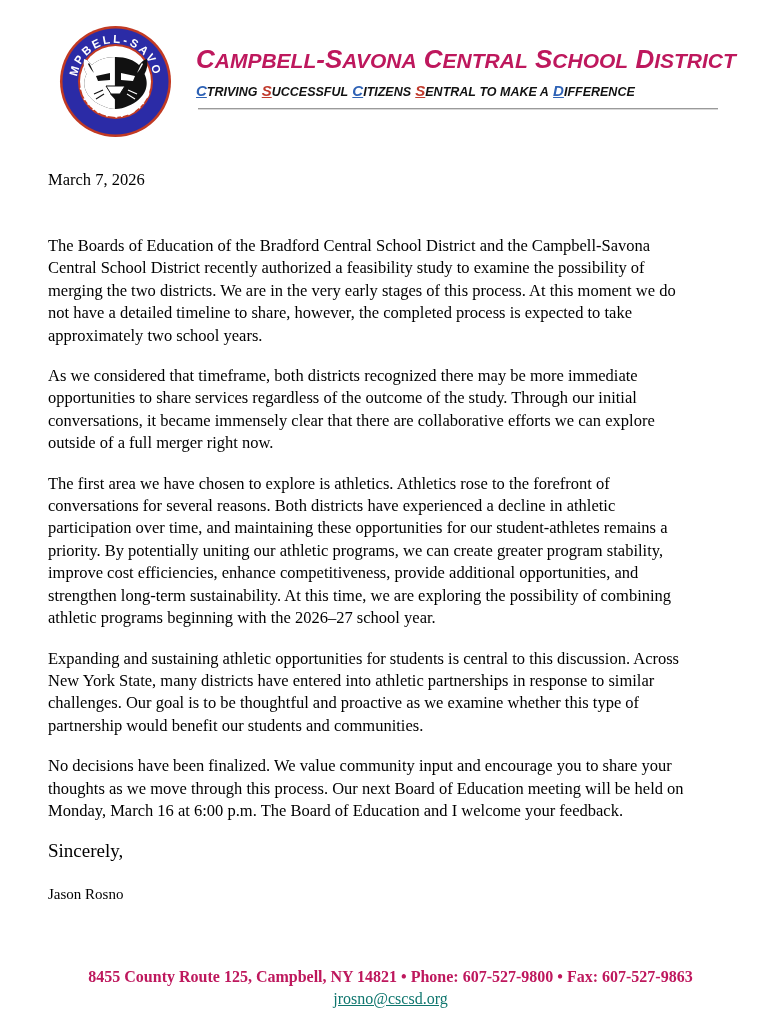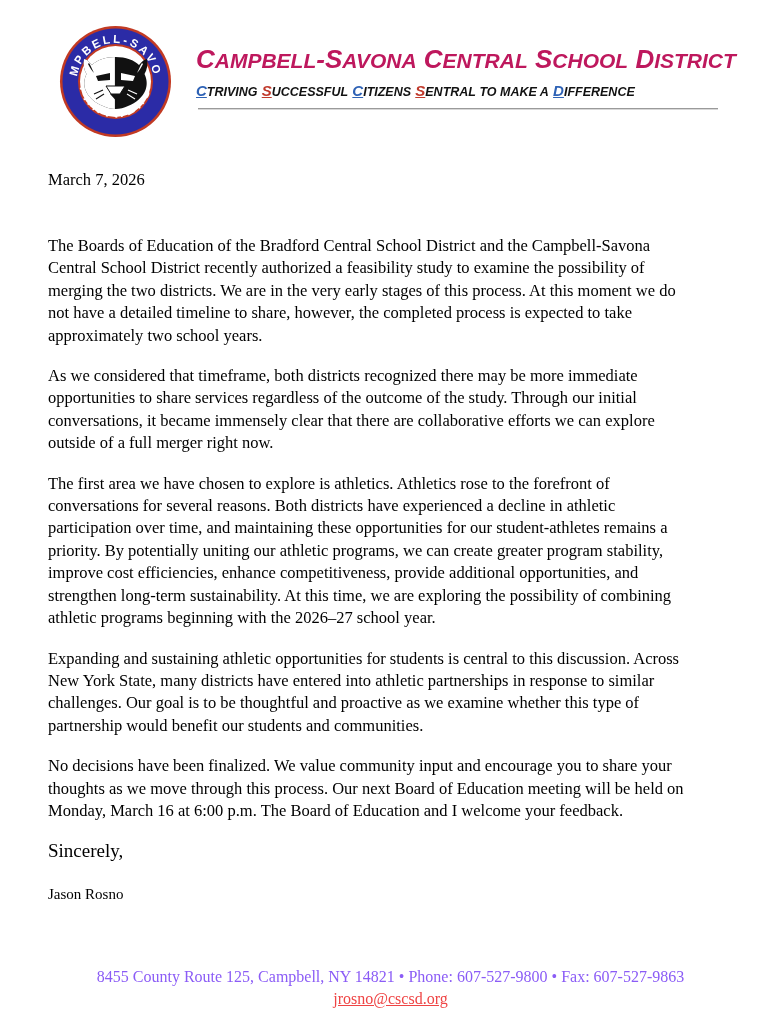--- a/index.html
+++ b/index.html
@@ -137,23 +137,23 @@
   
   .footer {
     position: absolute;
     left: 0;
     bottom: 14px;
     width: 781px;
     text-align: center;
     font-size: 16px;
     line-height: 22px;
   }
-  .footer-contact { font-weight: normal; color: #8b5cf6; }
+  .footer-contact { font-weight: bold; color: #be185d; }
   .footer-email {
-    color: #ef4444;
+    color: #0f766e;
     text-decoration: underline;
     font-weight: normal;
   }
 </style>
 </head>
 <body>
 
 <div class="page">
 
   <div class="letterhead">

